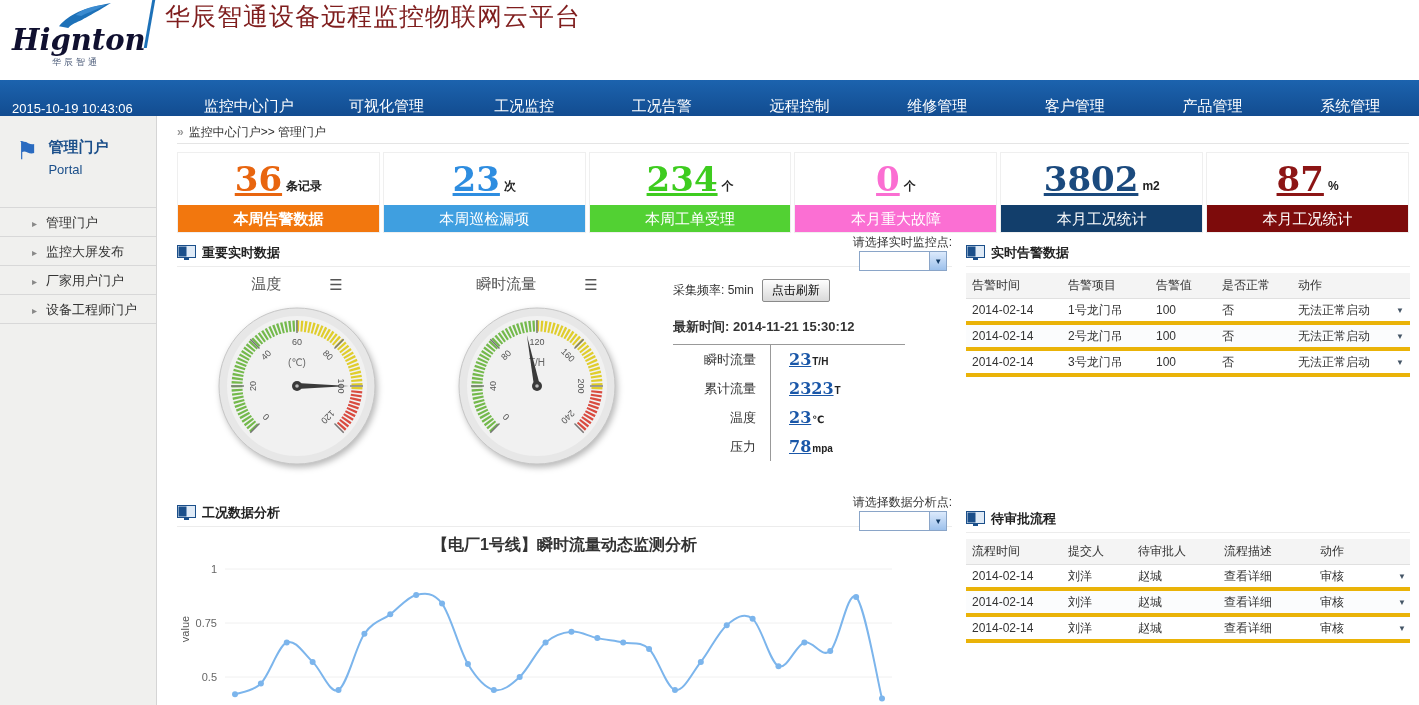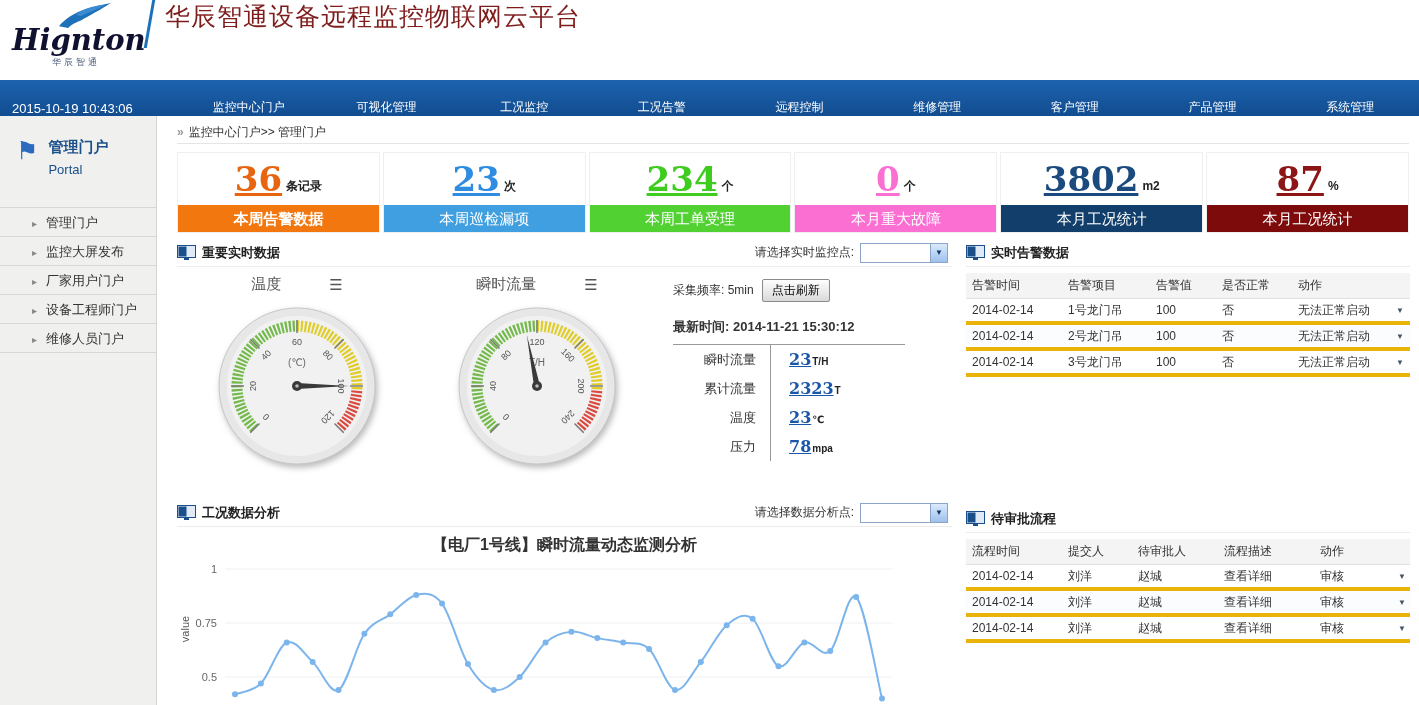--- a/index.html
+++ b/index.html
@@ -16,21 +16,21 @@
   .site-title{font-size:25px;font-weight:normal;color:#7f1d1d;letter-spacing:1px;}
   .search-box{position:absolute;right:32px;top:26px;display:flex;align-items:center;}
   .search-input{width:164px;height:28px;border:2px solid #2a6bc0;padding:0 6px;font-size:13px;font-weight:bold;color:#c00;outline:none;}
   .search-input::placeholder{color:#c00;font-weight:bold;opacity:1;}
   .search-btn{width:31px;height:28px;margin-left:3px;background:#1f63b5;border:none;display:flex;align-items:center;justify-content:center;cursor:pointer;}
 
   
   .mainnav{height:36px;background:linear-gradient(#1c63ae,#124c90);display:flex;align-items:flex-end;position:relative;}
   .nav-timestamp{position:absolute;left:12px;color:#fff;font-size:13px;}
   .nav-items{list-style:none;display:flex;flex:1;margin-left:180px;}
-  .nav-items li{flex:1;text-align:center;color:#fff;font-size:12px;cursor:pointer;white-space:nowrap;}
+  .nav-items li{flex:1;text-align:center;color:#fff;font-size:15px;cursor:pointer;white-space:nowrap;}
 
   
   .content{display:flex;height:589px;}
   .sidebar{width:157px;background:#f0f0ee;border-right:1px solid #d5d5d5;flex-shrink:0;}
   .portal{display:flex;align-items:flex-start;padding:22px 8px 14px 16px;}
   .flag-icon{font-size:25px;color:#2a6bc0;margin-right:10px;line-height:1;}
   .portal-title{font-size:15px;font-weight:bold;color:#1b4f8a;}
   .portal-sub{font-size:13px;color:#1b4f8a;margin-top:5px;}
   .side-items{list-style:none;margin-top:16px;border-bottom:1px solid #d8d8d8;}
   .side-items li{height:29px;line-height:29px;border-top:1px solid #d8d8d8;padding-left:32px;font-size:13px;color:#333;cursor:pointer;}
@@ -48,21 +48,21 @@
   .stat-unit{font-size:12px;color:#222;font-weight:bold;margin-left:4px;margin-top:14px;}
   .stat-bar{height:27px;line-height:27px;text-align:center;color:#fff;font-size:15px;cursor:pointer;}
 
   .cols{display:flex;margin-top:6px;gap:14px;}
   .col-left{width:775px;flex-shrink:0;}
   .col-right{flex:1;}
 
   
   .sec-head{height:28px;display:flex;align-items:center;border-bottom:1px solid #ececec;}
   .sec-title{font-size:13px;color:#222;margin-left:6px;font-weight:bold;}
-  .sec-right{margin-left:auto;display:flex;align-items:center;font-size:12px;color:#333;}
+  .sec-right{margin-left:auto;display:flex;align-items:center;font-size:12px;color:#333;flex-direction:column;}
   .fake-select{width:88px;height:20px;border:1px solid #8aa5c8;background:#fff;display:inline-flex;margin-left:6px;margin-right:4px;cursor:pointer;}
   .fake-select .val{flex:1;}
   .fake-select .arr{width:17px;background:linear-gradient(#dceafc,#9dc1ec);border-left:1px solid #8aa5c8;display:flex;align-items:center;justify-content:center;font-size:8px;color:#123a66;}
 
   
   .gauges-area{height:232px;display:flex;padding-top:4px;}
   .gauge-card{width:240px;text-align:center;}
   .gauge-head{display:flex;align-items:center;justify-content:center;gap:48px;height:26px;}
   .gauge-title{font-size:15px;color:#555;}
   .menu-icon{font-size:15px;color:#555;cursor:pointer;line-height:1;}
@@ -132,21 +132,20 @@
       <div>
         <div class="portal-title">管理门户</div>
         <div class="portal-sub">Portal</div>
       </div>
     </div>
     <ul class="side-items" id="side-items">
         <li><span class="arrow">▸</span>管理门户</li>
         <li><span class="arrow">▸</span>监控大屏发布</li>
         <li><span class="arrow">▸</span>厂家用户门户</li>
         <li><span class="arrow">▸</span>设备工程师门户</li>
-        <li><span class="arrow">▸</span>维修人员门户</li>
       </ul>
   </aside>
 
   <main class="main">
     <div class="breadcrumb">
       <span class="bc-icon">»</span><span>监控中心门户&gt;&gt; 管理门户</span>
     </div>
 
     <div class="stats" id="stats">
         <div class="stat-card">

